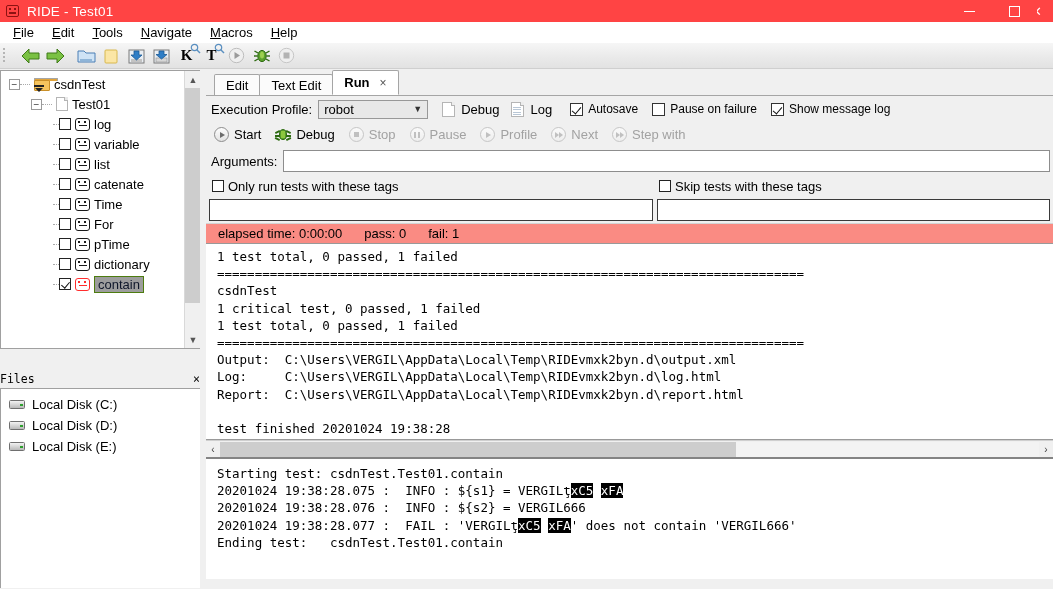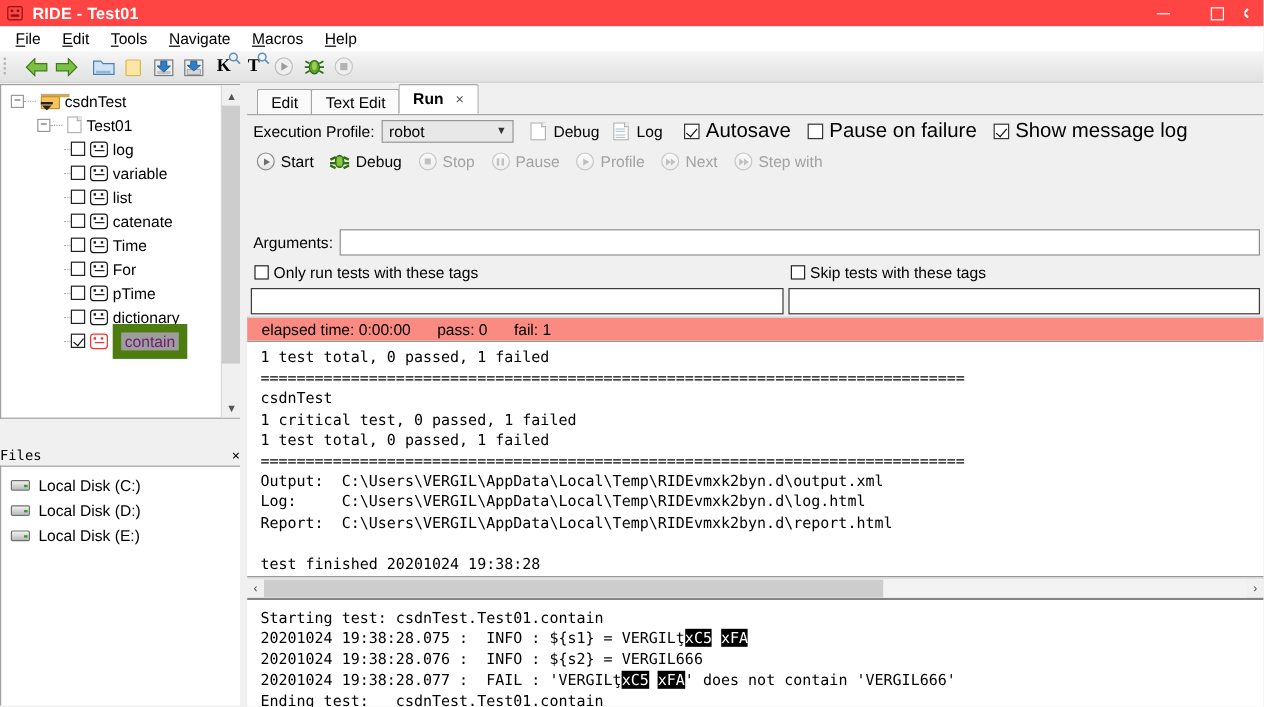--- a/index.html
+++ b/index.html
@@ -11,21 +11,21 @@
     font-family: "Liberation Sans", sans-serif;
     font-size: 13px;
     color: #000;
   }
   #app { position: relative; width: 1053px; height: 589px; background: #f0f0f0; }
 
   
   .titlebar {
     position: absolute; left: 0; top: 0; width: 1053px; height: 22px;
     background: #ff4444;
-    display: flex; align-items: center; font-weight: bold;
+    display: flex; align-items: center;
   }
   .titlebar .app-icon {
     width: 16px; height: 16px; margin-left: 5px; margin-right: 6px;
     position: relative; flex: none;
   }
   .titlebar .app-icon .box {
     position: absolute; left: 1px; top: 2px; width: 13px; height: 12px;
     border: 1.6px solid #8d1212; border-radius: 2px; background: #ff4444;
   }
   .titlebar .app-icon .e1, .titlebar .app-icon .e2 {
@@ -110,21 +110,21 @@
   }
   .ticon { width: 15px; height: 15px; position: relative; flex: none; }
   .ticon .fr { position:absolute; left:0; top:1px; width:15px; height:13px; border:1.6px solid #1a1a1a; border-radius:3px; background:#fff;}
   .ticon.red .fr { border-color:#ff2d2d; }
   .ticon .ey { position:absolute; top:4px; width:2px; height:2px; background:#1a1a1a;}
   .ticon.red .ey { background:#ff2d2d; }
   .ticon .e-l { left:3px; } .ticon .e-r { left:9px; }
   .ticon .mo { position:absolute; left:3.5px; top:8px; width:8px; height:1.6px; background:#1a1a1a;}
   .ticon.red .mo { background:#ff2d2d; }
   .tlabel { margin-left: 4px; white-space: nowrap; }
-  .tlabel.sel { background: #9d9d9d; color: #701a75; border: 7px solid #4d7c0f; padding: 0 3px; }
+  .tlabel.sel { background: #9d9d9d; color: #0f172a; border: 1px solid #4d7c0f; padding: 0 3px; }
   .folder-ic { width:16px; height:13px; position:relative; flex:none; }
   .folder-ic .tab { position:absolute; left:0; top:0; width:6px; height:3px; background:#e0a33a; border-radius:1px 1px 0 0;}
   .folder-ic .bd { position:absolute; left:0; top:2px; width:16px; height:11px; background:#f5c45e; border:1px solid #c98f28; border-radius:1px;}
   .file-ic { width:12px; height:14px; position:relative; flex:none; }
   .file-ic .pg { position:absolute; left:0; top:0; width:12px; height:14px; background:#fff; border:1px solid #b5b5b5;}
   .file-ic .cn { position:absolute; right:0; top:0; width:4px; height:4px; background:#e8e8e8; border-left:1px solid #b5b5b5; border-bottom:1px solid #b5b5b5;}
 
   
   .files-panel { position: absolute; left: 0; top: 370px; width: 200px; height: 219px; }
   .files-head {
@@ -163,21 +163,21 @@
     font-size: 13px; justify-content: space-between;
   }
   .combo .chev { margin-right: 5px; color: #333; font-size: 9px; }
   .doc-ic { width: 13px; height: 15px; position: relative; flex: none; margin: 0 6px 0 14px; }
   .doc-ic .pg { position:absolute; left:0; top:0; width:13px; height:15px; background:#fff; border:1px solid #b5b5b5; }
   .doc-ic .cn { position:absolute; right:0; top:0; width:4px;height:4px; background:#ececec; border-left:1px solid #b5b5b5;border-bottom:1px solid #b5b5b5;}
   .doc-ic .ln { position:absolute; left:2px; width:8px; height:1px; background:#b9c7d6; }
   .link { font-size: 13px; margin-right: 4px; }
   .chk { width: 13px; height: 13px; border: 1px solid #333; background: #fff; position: relative; flex: none; margin-left: 14px; margin-right: 5px; }
   .chk.checked::after { content:""; position:absolute; left:3px; top:1px; width:4px; height:8px; border:solid #111; border-width:0 1.6px 1.6px 0; transform:rotate(40deg);}
-  .chk-label { font-size: 17px; }
+  .chk-label { font-size: 12px; }
 
   .row2 { height: 25px; display: flex; align-items: center; padding-left: 8px; }
   .rbtn { display: flex; align-items: center; margin-right: 14px; font-size: 13px; }
   .rbtn.disabled { color: #a2a2a2; }
   .cir { width: 15px; height: 15px; border-radius: 50%; border: 1px solid #8d8d8d;
     background: linear-gradient(to bottom,#fdfdfd,#e3e3e3); margin-right: 5px; flex:none;
     display:flex; align-items:center; justify-content:center; }
   .cir.dis { border-color:#c6c6c6; background: linear-gradient(to bottom,#fafafa,#eee); }
   .cir .ply { width:0;height:0;border-left:5px solid #6c6c6c;border-top:3.5px solid transparent;border-bottom:3.5px solid transparent; margin-left:2px;}
   .cir.dis .ply { border-left-color:#c0c0c0; }
@@ -188,21 +188,21 @@
   .cir .nx i { width:0;height:0;border-left:4px solid #c0c0c0;border-top:3px solid transparent;border-bottom:3px solid transparent;}
   .bug { width: 16px; height: 15px; position: relative; margin-right: 5px; flex:none; }
   .bug .bd { position:absolute; left:4px; top:2px; width:8px; height:11px; background:#5aa02c; border:1px solid #2e6b12; border-radius:50% 50% 45% 45%; }
   .bug .st { position:absolute; left:6px; top:4px; width:4px; height:7px; background:#8cc63f; }
   .bug .lg { position:absolute; width:5px; height:1.5px; background:#2e6b12; }
   .bug .l1 { left:0px; top:4px; transform:rotate(-25deg);} .bug .l2 { left:0px; top:8px; }
   .bug .l3 { left:0px; top:11px; transform:rotate(25deg);}
   .bug .r1 { left:11px; top:4px; transform:rotate(25deg);} .bug .r2 { left:11px; top:8px; }
   .bug .r3 { left:11px; top:11px; transform:rotate(-25deg);}
 
-  .row3 { height: 28px; display: flex; align-items: center; padding-left: 5px; margin-top: 41px; }
+  .row3 { height: 28px; display: flex; align-items: center; padding-left: 5px; }
   .args-input { flex: 1; height: 22px; background: #fff; border: 1px solid #8d8d8d; margin-left: 6px; margin-right: 3px; }
 
   .row4 { height: 22px; display: flex; align-items: center; }
   .tagcol { display: flex; align-items: center; }
   .tag-chk { width: 12px; height: 12px; border: 1px solid #222; background: #fff; margin: 0 4px 0 6px; flex: none; }
   .row5 { height: 26px; display: flex; align-items: center; padding: 0 3px; }
   .tag-input { height: 22px; background: #fff; border: 1px solid #3a3a3a; }
 
   .failbar {
     height: 20px; background: #fa8b83; display: flex; align-items: center;

